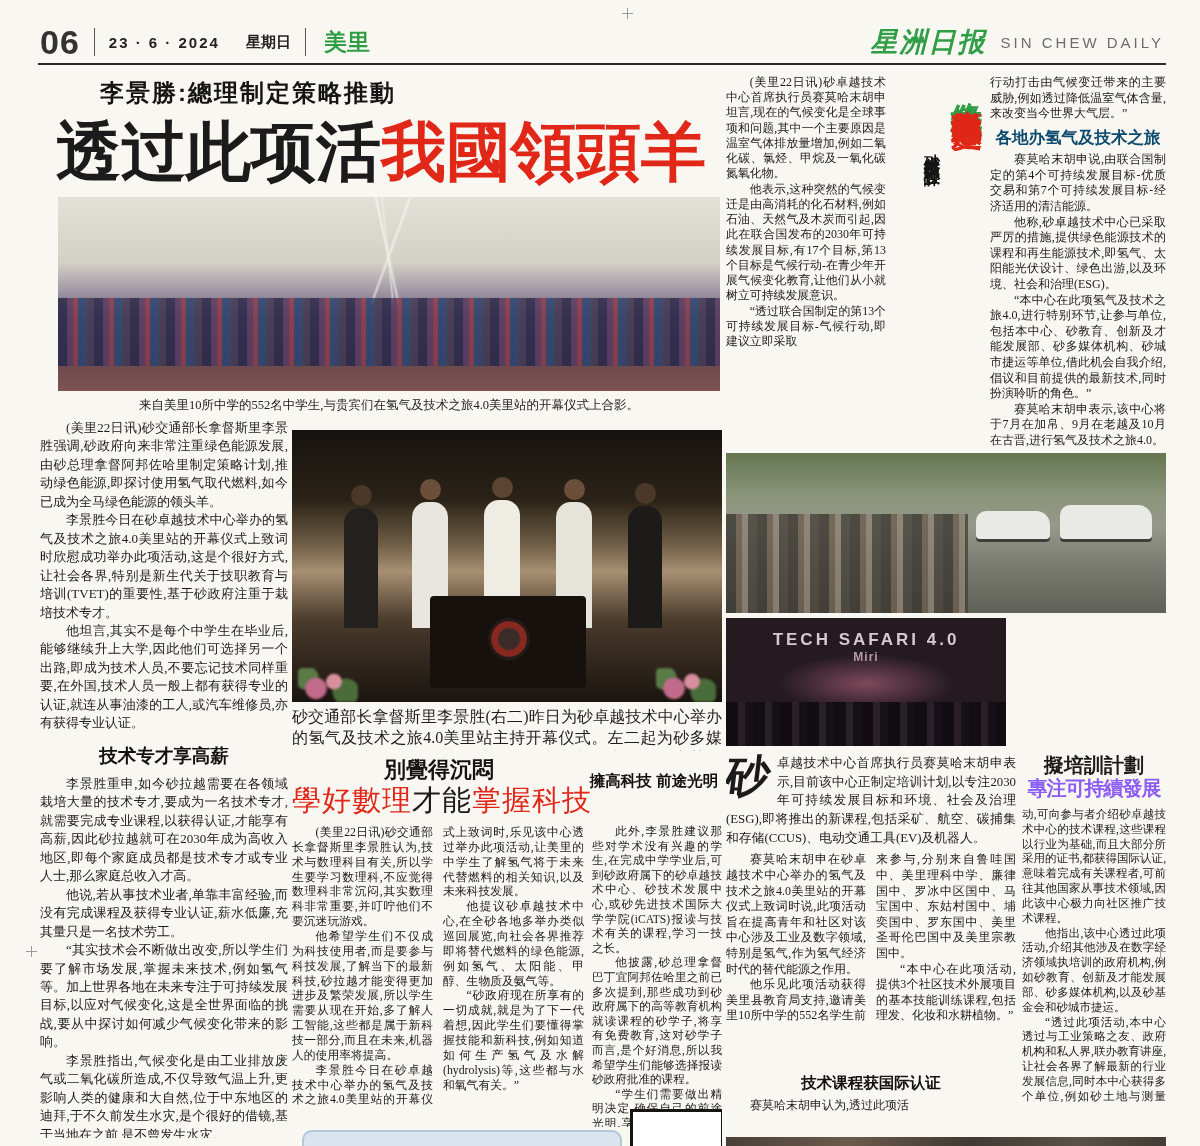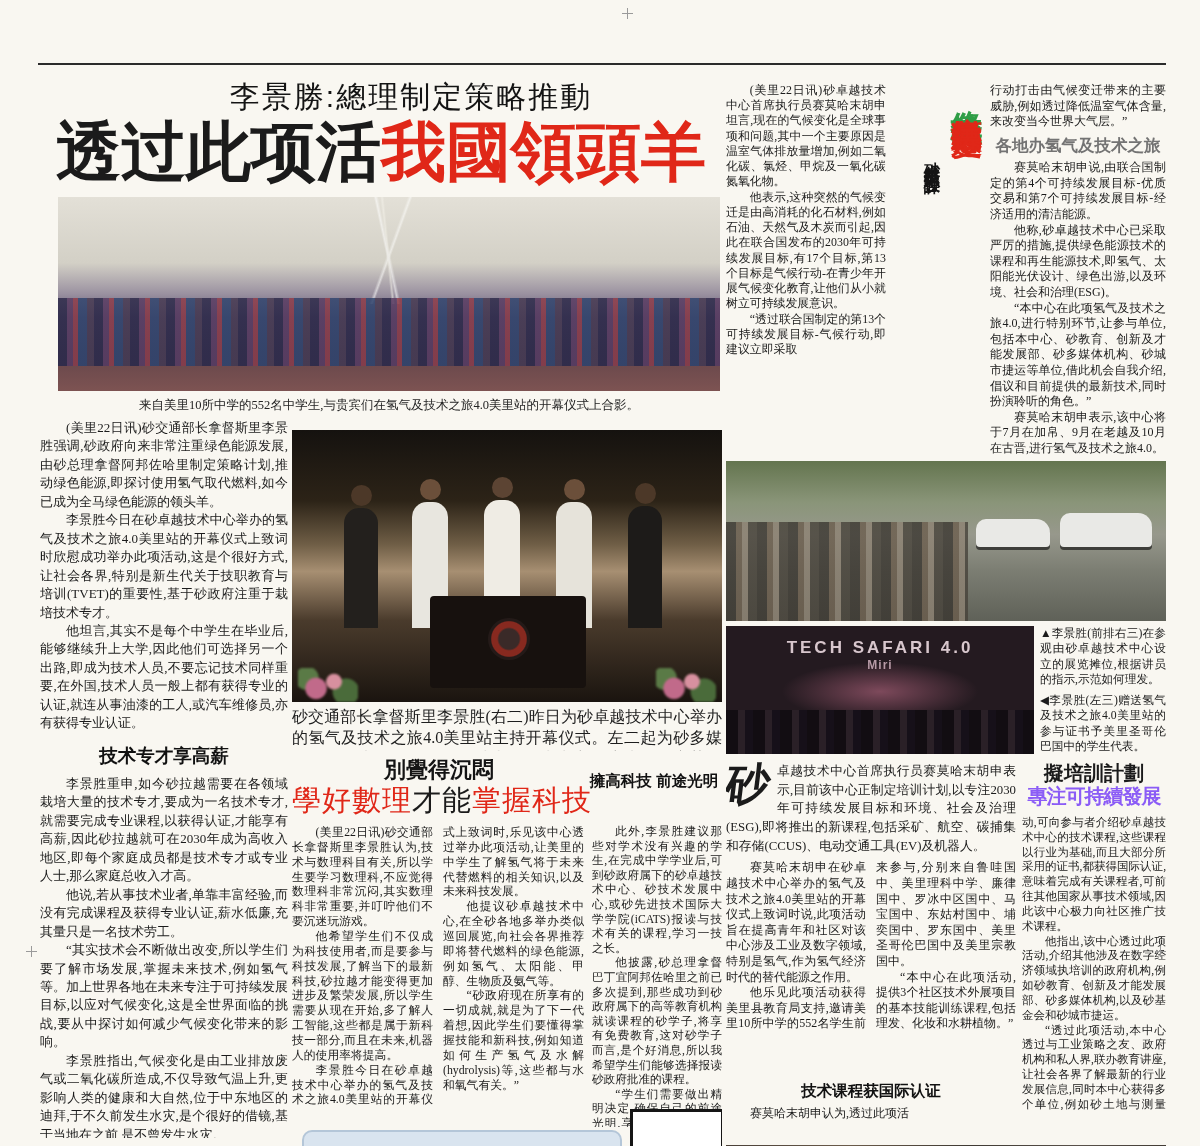--- a/index.html
+++ b/index.html
@@ -19,22 +19,22 @@
   .hsec{font-size:23px;font-weight:900;color:#2f9e46;margin-left:4px;}
   .hspace{flex:1;}
   .brand-cn{font-size:27px;font-weight:900;color:#2f9e46;font-style:italic;letter-spacing:2px;}
   .brand-en{font-size:15px;color:#6d6d6d;letter-spacing:3px;margin-left:14px;}
 
   .content{position:absolute;left:40px;top:75px;width:1126px;height:1071px;}
   .main-left{position:absolute;left:0;top:0;width:682px;height:1071px;}
   .main-right{position:absolute;left:686px;top:0;width:440px;height:1071px;}
 
   
-  .lead-kicker{position:absolute;top:2px;left:60px;width:622px;text-align:center;
-               font-weight:400;font-size:30px;letter-spacing:2px;color:#141414;}
+  .lead-kicker{position:absolute;top:2px;left:60px;width:622px;
+               font-weight:700;font-size:24px;letter-spacing:2px;color:#141414;}
   .lead-headline{position:absolute;top:40px;left:0;width:682px;text-align:center;white-space:nowrap;
                  font-weight:900;font-size:65px;line-height:1.15;letter-spacing:0;}
   .hl-red{color:#e02718;}
   .photo-crowd{position:absolute;top:122px;left:18px;width:662px;height:194px;overflow:hidden;
      background:linear-gradient(180deg,#e3e0d7 0%,#d3d0c6 34%,#9a91a0 50%,#5a5470 62%,#454057 78%,#3a3448 100%);}
   .truss{position:absolute;inset:0 0 45% 0;opacity:.55;
      background:
        linear-gradient(78deg,transparent 49.4%,#fff 49.7%,transparent 50.1%),
        linear-gradient(-70deg,transparent 49.4%,#fdfdfb 49.7%,transparent 50.1%),
        linear-gradient(84deg,transparent 49.5%,#f4f2ea 49.8%,transparent 50.1%);}
@@ -71,37 +71,37 @@
   .ch-main{text-align:center;font-weight:400;font-size:29px;letter-spacing:1px;line-height:1.05;white-space:nowrap;}
   .ch-right{width:136px;text-align:center;font-weight:800;font-size:15.5px;padding-top:16px;color:#111;}
   .center-cols{display:flex;margin-top:6px;}
   .cc-two{width:292px;column-count:2;column-gap:10px;font-size:11.8px;line-height:1.26;height:302px;overflow:hidden;}
   .cc-three{width:130px;margin-left:8px;font-size:11.6px;line-height:1.26;height:302px;overflow:hidden;}
   .box-white{position:absolute;left:338px;top:679px;width:88px;height:45px;background:#fff;border:3px solid #151515;}
   .box-blue{position:absolute;left:10px;top:700px;width:316px;height:26px;background:#d9e4ef;
             border:2px solid #b4c6d8;border-radius:10px 10px 0 0;}
 
   
-  .rt-story{display:flex;height:372px;overflow:hidden;margin-top:8px;}
+  .rt-story{display:flex;height:372px;overflow:hidden;}
   .rt-col1{width:160px;font-size:11.9px;line-height:1.28;overflow:hidden;}
   .rt-head{width:96px;writing-mode:vertical-rl;text-orientation:upright;padding-top:2px;flex:none;}
   .vh-main{font-weight:900;font-size:31px;letter-spacing:2px;line-height:1;}
   .vh-green{color:#2f9e46;}
   .vh-red{color:#e02718;}
   .vh-sub{font-weight:700;font-size:16px;letter-spacing:2px;padding-top:64px;margin-right:9px;color:#151515;}
   .rt-col2{width:176px;margin-left:8px;font-size:12px;line-height:1.3;overflow:hidden;}
-  .rt-subhead{text-align:center;font-weight:800;font-size:16.5px;margin:5px 0 4px;color:#737373;}
+  .rt-subhead{text-align:center;font-weight:800;font-size:16.5px;margin:5px 0 4px;color:#0c4a6e;}
 
   .photo-wide{position:relative;margin-top:6px;width:440px;height:160px;overflow:hidden;
      background:linear-gradient(180deg,#64754f 0%,#8a9579 26%,#97988c 46%,#7c7e73 68%,#5f6158 100%);}
   .pw-people{position:absolute;left:0;bottom:0;width:55%;height:62%;opacity:.8;
      background:repeating-linear-gradient(90deg,#3a3630 0 10px,#6b5d4d 10px 16px,#8d8273 16px 22px,#47423a 22px 31px);}
   .car{position:absolute;background:#e9e9e6;border-radius:10px 14px 4px 4px;box-shadow:0 3px 0 #3e3e3a;}
   .photos-row{display:flex;margin-top:5px;height:128px;}
-  .photo-safari{position:relative;width:280px;height:128px;overflow:hidden;background:#241a20;flex:none;padding-left:28px;}
+  .photo-safari{position:relative;width:280px;height:128px;overflow:hidden;background:#241a20;flex:none;}
   .glow{position:absolute;left:18%;top:28%;width:64%;height:46%;
      background:radial-gradient(ellipse,rgba(214,120,150,.5),transparent 70%);}
   .banner{position:absolute;top:12px;left:0;width:100%;text-align:center;color:#d8c7cd;
      font-weight:900;font-size:17px;letter-spacing:3px;}
   .banner-sub{font-size:12px;color:#b79aa6;letter-spacing:1px;font-weight:700;}
   .sf-crowd{position:absolute;left:0;right:0;bottom:0;height:44px;
      background:repeating-linear-gradient(90deg,#120d12 0 12px,#2a2027 12px 19px,#161019 19px 27px);}
   .side-caps{width:156px;margin-left:6px;font-size:11.7px;line-height:1.32;overflow:hidden;}
   .side-caps p{text-indent:0;margin-bottom:5px;}
 
@@ -123,20 +123,31 @@
   
   .regmark{position:absolute;width:11px;height:11px;}
   .regmark::before{content:"";position:absolute;left:0;right:0;top:5px;height:1px;background:#9a9a9a;}
   .regmark::after{content:"";position:absolute;top:0;bottom:0;left:5px;width:1px;background:#9a9a9a;}
 </style>
 </head>
 <body>
 
 <div class="page">
 
+  <div class="header disp">
+    <span class="pgnum">06</span>
+    <span class="hdiv"></span>
+    <span class="hdate">23 · 6 · 2024</span>
+    <span class="hday">星期日</span>
+    <span class="hdiv"></span>
+    <span class="hsec">美里</span>
+    <span class="hspace"></span>
+    <span class="brand-cn">星洲日报</span>
+    <span class="brand-en">SIN CHEW DAILY</span>
+  </div>
   <div class="header-rule"></div>
 
   <div class="content">
 
     <div class="main-left">
       <div class="lead-kicker disp">李景勝:總理制定策略推動</div>
       <div class="lead-headline disp"><span>透过此项活</span><span class="hl-red">我國領頭羊</span></div>
 
       <div class="photo-crowd">
         <div class="truss"></div>
@@ -239,24 +250,20 @@
 
       <div class="photos-row">
         <div class="photo-safari">
           <div class="glow"></div>
           <div class="banner disp">
             <div>TECH SAFARI 4.0</div>
             <div class="banner-sub">Miri</div>
           </div>
           <div class="sf-crowd"></div>
         </div>
-        <div class="side-caps">
-          <p>▲李景胜(前排右三)在参观由砂卓越技术中心设立的展览摊位,根据讲员的指示,示范如何理发。</p>
-          <p>◀李景胜(左三)赠送氢气及技术之旅4.0美里站的参与证书予美里圣哥伦巴国中的学生代表。</p>
-        </div>
       </div>
 
       <div class="bottom-story">
         <div class="bs-left">
           <p class="bs-intro"><span class="dropcap">砂</span><span>卓越技术中心首席执行员赛莫哈末胡申表示,目前该中心正制定培训计划,以专注2030年可持续发展目标和环境、社会及治理(ESG),即将推出的新课程,包括采矿、航空、碳捕集和存储(CCUS)、电动交通工具(EV)及机器人。</span></p>
           <div class="bs-two">
             <p>赛莫哈末胡申在砂卓越技术中心举办的氢气及技术之旅4.0美里站的开幕仪式上致词时说,此项活动旨在提高青年和社区对该中心涉及工业及数字领域,特别是氢气,作为氢气经济时代的替代能源之作用。</p>
             <p>他乐见此项活动获得美里县教育局支持,邀请美里10所中学的552名学生前来参与,分别来自鲁哇国中、美里理科中学、廉律国中、罗冰中区国中、马宝国中、东姑村国中、埔奕国中、罗东国中、美里圣哥伦巴国中及美里宗教国中。</p>
             <p>“本中心在此项活动,提供3个社区技术外展项目的基本技能训练课程,包括理发、化妆和水耕植物。”</p>
           </div>

